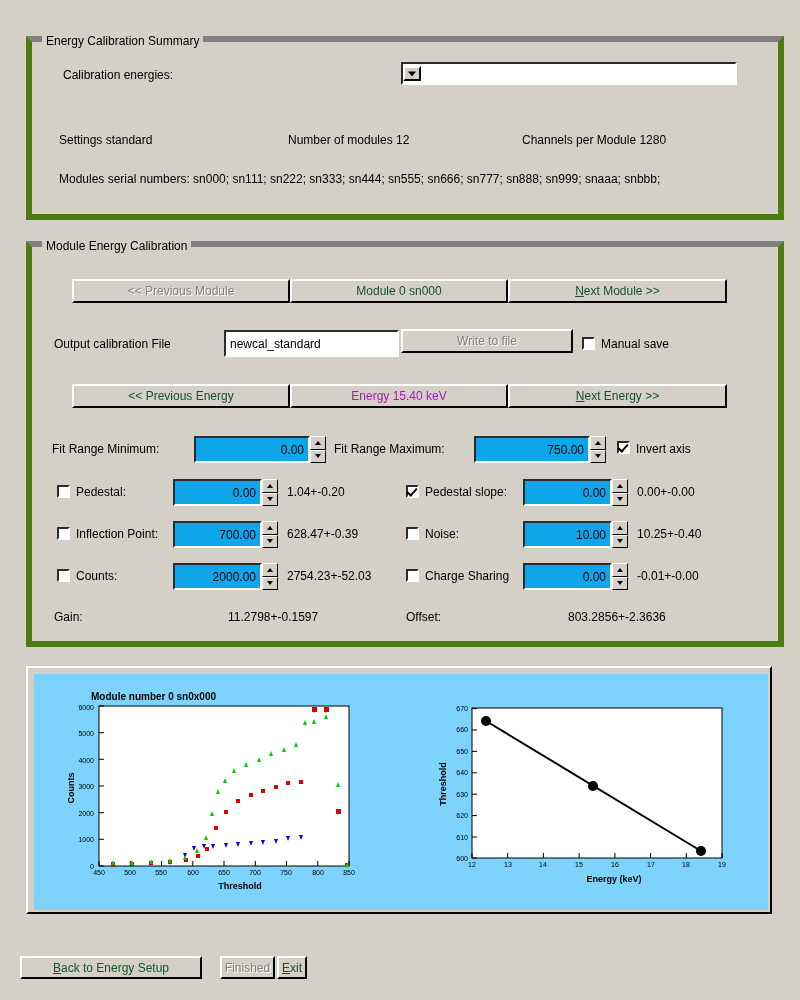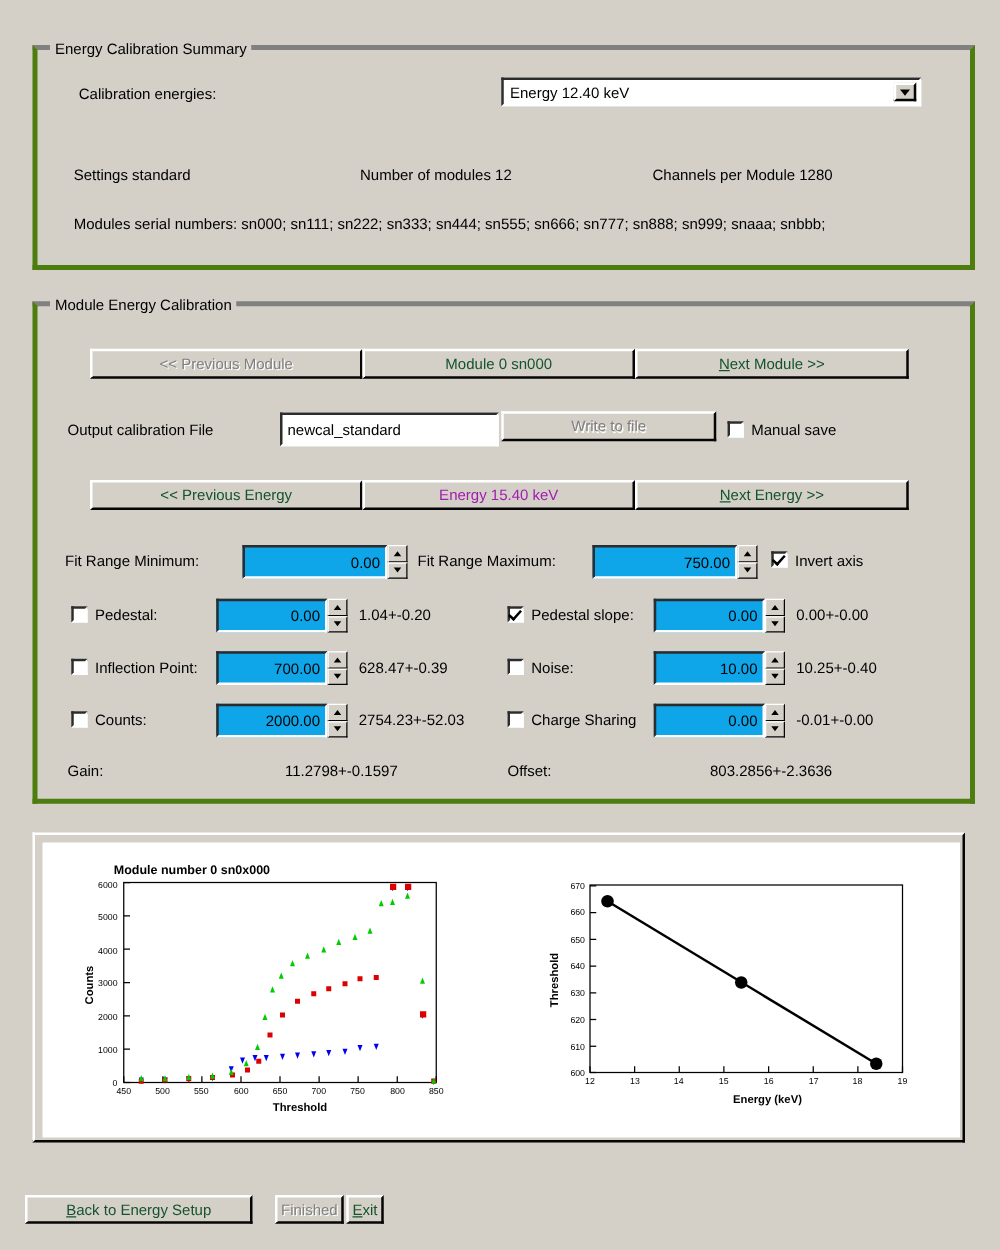--- a/index.html
+++ b/index.html
@@ -11,21 +11,21 @@
   body {
     width: 800px;
     height: 1000px;
     position: relative;
     overflow: hidden;
     font-size: 12px;
     color: #000;
   }
   .groupbox {
     position: absolute;
-    border: 4px solid #4d7c0f;
+    border: 6px solid #4d7c0f;
     border-top-color: #808080;
     background: transparent;
   }
   .groupbox > .legend {
     position: absolute;
     top: -8px;
     left: 10px;
     background: #d4d0c8;
     padding: 0 4px;
     font-size: 12px;
@@ -186,21 +186,20 @@
   }
 </style>
 </head>
 <body>
 
 <div class="groupbox" style="left:26px; top:36px; width:746px; height:172px;">
   <span class="legend">Energy Calibration Summary</span>
 </div>
 <div class="lbl" style="left:63px; top:68px;">Calibration energies:</div>
 <div class="combo" style="left:401px; top:62px; width:336px; height:23px;">
-  <span class="val">Energy 12.40 keV</span>
   <span class="arrow"></span>
 </div>
 <div class="lbl" style="left:59px; top:133px;">Settings standard</div>
 <div class="lbl" style="left:288px; top:133px;">Number of modules 12</div>
 <div class="lbl" style="left:522px; top:133px;">Channels per Module 1280</div>
 <div class="lbl" style="left:59px; top:172px;">Modules serial numbers: sn000; sn111; sn222; sn333; sn444; sn555; sn666; sn777; sn888; sn999; snaaa; snbbb;</div>
 
 <div class="groupbox" style="left:26px; top:241px; width:746px; height:394px;">
   <span class="legend">Module Energy Calibration</span>
 </div>
@@ -307,21 +306,21 @@
   </div>
 </div>
 <div class="lbl" style="left:637px; top:569px;">-0.01+-0.00</div>
 
 <div class="lbl" style="left:54px; top:610px;">Gain:</div>
 <div class="lbl" style="left:228px; top:610px;">11.2798+-0.1597</div>
 <div class="lbl" style="left:406px; top:610px;">Offset:</div>
 <div class="lbl" style="left:568px; top:610px;">803.2856+-2.3636</div>
 
 <div class="plotpanel" style="left:26px; top:666px; width:746px; height:248px;">
-  <div style="position:absolute; left:6px; top:6px; width:734px; height:236px; background:#ffffff;">
+  <div style="position:absolute; left:6px; top:6px; width:734px; height:236px; background:#7dd3fc;">
 
     <div class="lbl" style="left:57px; top:17px; font-weight:bold; font-size:10px;">Module number 0 sn0x000</div>
     <svg width="330" height="200" viewBox="0 0 330 200" style="position:absolute; left:10px; top:22px;">
 
       <rect x="55" y="10" width="250" height="160" fill="#ffffff" stroke="#000000" stroke-width="1"></rect>
 
       <g font-size="7" font-family="Liberation Sans, sans-serif" fill="#000">
         <text x="50" y="173" text-anchor="end">0</text>
         <text x="50" y="146" text-anchor="end">1000</text>
         <text x="50" y="120" text-anchor="end">2000</text>

